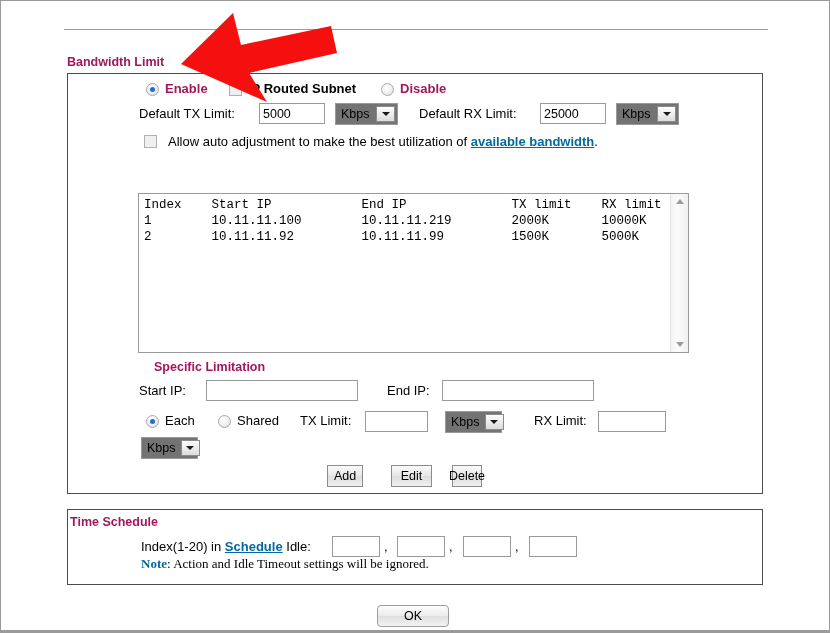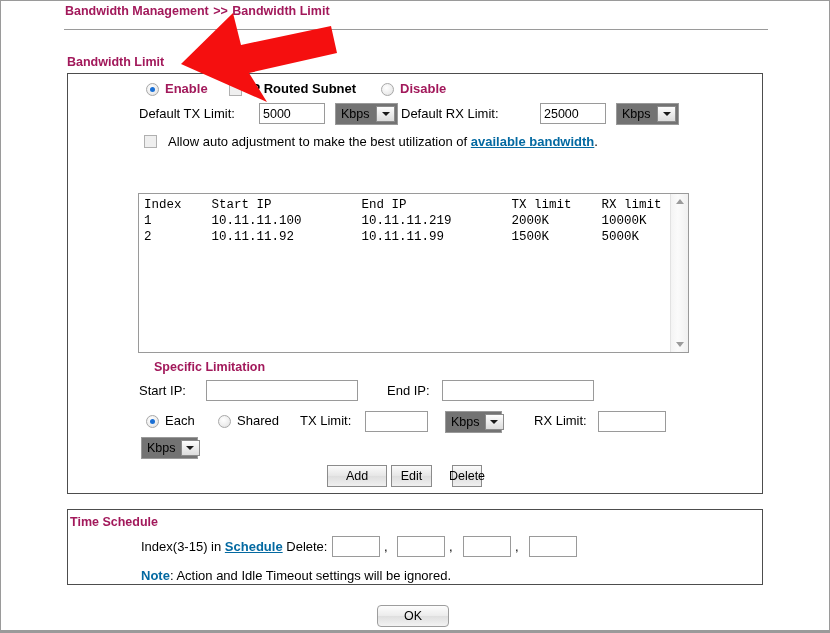--- a/index.html
+++ b/index.html
@@ -248,25 +248,20 @@
     position: absolute;
     left: 0; bottom: 0; width: 830px; height: 2px;
     background: #9a9a9a;
   }
 </style>
 </head>
 <body>
 
 <div id="page">
 
-  <div class="breadcrumb">
-    <span>Bandwidth Management</span>
-    <span class="sep">&gt;&gt;</span>
-    <span>Bandwidth Limit</span>
-  </div>
   <div class="hrule"></div>
 
   <div class="section-title" style="left:66px; top:54px;">Bandwidth Limit</div>
 
   <div class="panel" id="panel-bandwidth"></div>
 
   <div class="radio on" style="left:145px; top:82px;"></div>
   <div class="txt crimson" style="left:164px; top:81px;">Enable</div>
 
   <div class="cbox" style="left:228px; top:82px;"></div>
@@ -277,21 +272,21 @@
 
   <div class="txt" style="left:138px; top:106px;">Default TX Limit:</div>
   <input class="tbox" style="left: 258px; top: 102px; width: 66px;" value="5000">
   <div class="sel" style="left:334px; top:102px; width:63px;">
     <span class="sel-val">Kbps</span>
     <span class="sel-btn">
         <i></i>
       </span>
   </div>
 
-  <div class="txt" style="left:400px; top:106px;text-align:right;">Default RX Limit:</div>
+  <div class="txt" style="left:418px; top:106px;text-align:right;">Default RX Limit:</div>
   <input class="tbox" style="left: 539px; top: 102px; width: 66px;" value="25000">
   <div class="sel" style="left:615px; top:102px; width:63px;">
     <span class="sel-val">Kbps</span>
     <span class="sel-btn">
         <i></i>
       </span>
   </div>
 
   <div class="cbox" style="left:143px; top:134px;"></div>
   <div class="txt" style="left:167px; top:134px;">
@@ -340,46 +335,46 @@
   <div class="txt" style="left:533px; top:413px;">RX Limit:</div>
   <input class="tbox" style="left: 597px; top: 410px; width: 68px;" value="">
 
   <div class="sel" style="left:140px; top:436px; width:57px;">
     <span class="sel-val">Kbps</span>
     <span class="sel-btn">
         <i></i>
       </span>
   </div>
 
-  <div class="btn" style="left:326px; top:464px; width:60px;">Add</div>
+  <div class="btn" style="left:326px; top:464px; width:36px;">Add</div>
   <div class="btn" style="left:390px; top:464px; width:41px;">Edit</div>
   <div class="btn" style="left:451px; top:464px; width:30px;">Delete</div>
 
   <div class="panel" id="panel-schedule"></div>
 
   <div class="section-title" style="left:69px; top:514px;">Time Schedule</div>
 
   <div class="txt" style="left:140px; top:539px;">
-    <span>Index(3-15) in</span>
+    <span>Index(1-20) in</span>
     <span class="link">Schedule</span>
-    <span>Delete:</span>
+    <span>Idle:</span>
   </div>
 
   <input class="tbox" style="left: 331px; top: 535px; width: 48px;" value="">
   <div class="txt" style="left:383px; top:539px;">,</div>
 
   <input class="tbox" style="left: 396px; top: 535px; width: 48px;" value="">
   <div class="txt" style="left:448px; top:539px;">,</div>
 
   <input class="tbox" style="left: 462px; top: 535px; width: 48px;" value="">
   <div class="txt" style="left:514px; top:539px;">,</div>
 
   <input class="tbox" style="left: 528px; top: 535px; width: 48px;" value="">
 
-  <div class="txt" style="left:140px; top:568px;">
+  <div class="txt" style="left:140px; top:556px;font-family:Liberation Serif, serif;">
     <span class="link" style="text-decoration:none;">Note</span><span>: Action and Idle Timeout settings will be ignored.</span>
   </div>
 
   <div id="ok-button">OK</div>
 
   <div id="bottom-rule"></div>
 
   <svg id="red-arrow" viewBox="0 0 170 110">
     <polygon points="10,63 62,12 70,44 160,25 166,52 78,72 96,101" fill="#f50f0f"></polygon>
   </svg>

